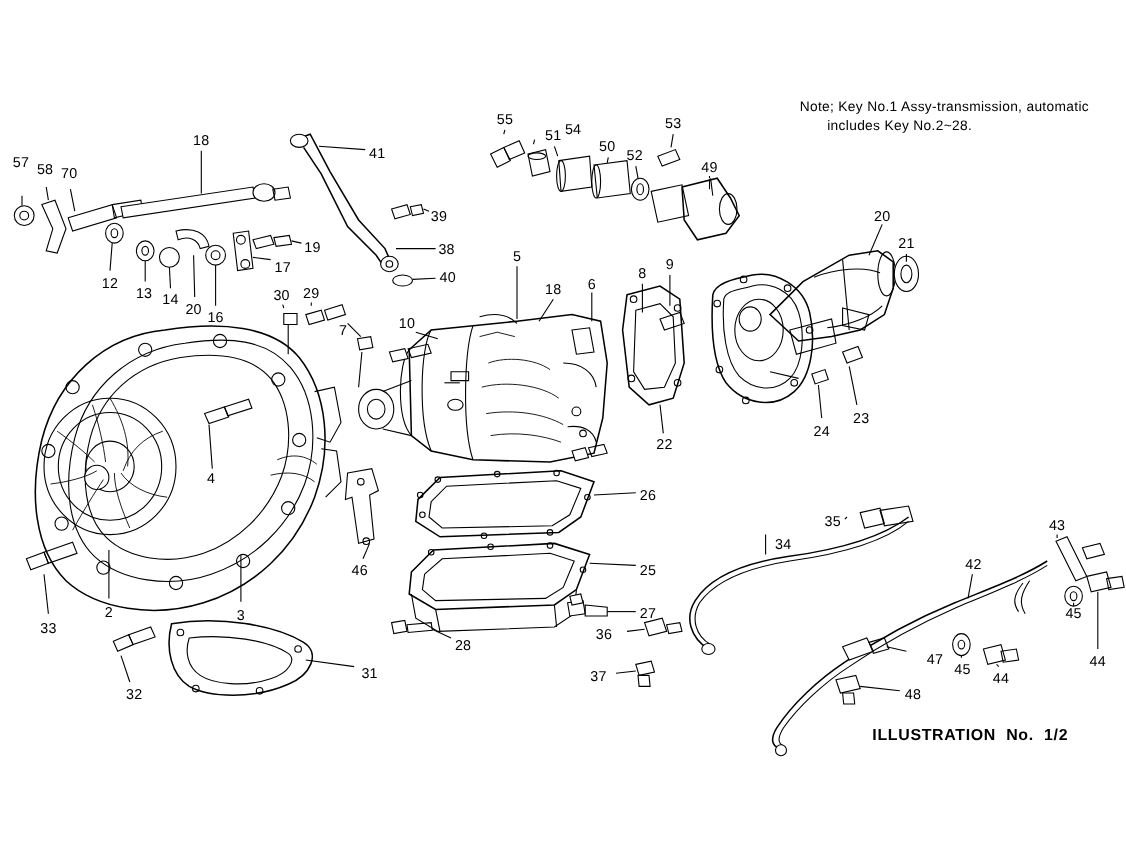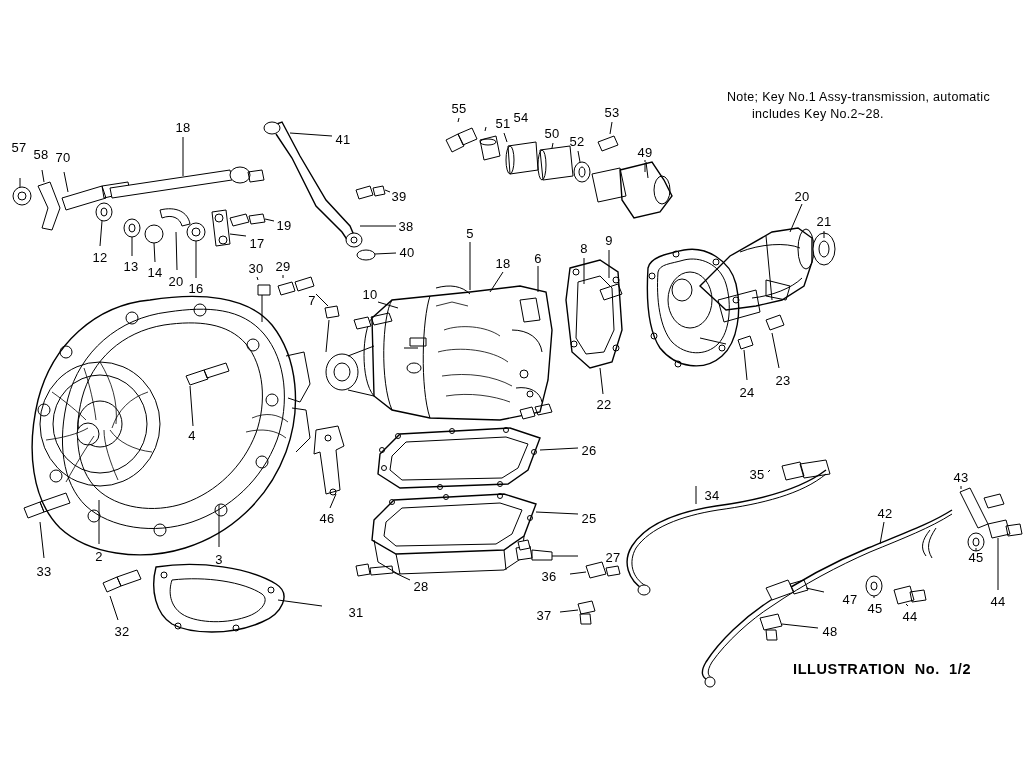--- a/index.html
+++ b/index.html
@@ -489,25 +489,25 @@
       <div class="callout" style="left: 604px; top: 404px;">22</div>
       <div class="callout" style="left: 747px; top: 392px;">24</div>
       <div class="callout" style="left: 783px; top: 380px;">23</div>
       <div class="callout" style="left: 192px; top: 435px;">4</div>
       <div class="callout" style="left: 44px; top: 571px;">33</div>
       <div class="callout" style="left: 99px; top: 556px;">2</div>
       <div class="callout" style="left: 219px; top: 559px;">3</div>
       <div class="callout" style="left: 327px; top: 518px;">46</div>
       <div class="callout" style="left: 589px; top: 450px;">26</div>
       <div class="callout" style="left: 589px; top: 518px;">25</div>
-      <div class="callout" style="left: 589px; top: 557px; margin-left: 24px;">27</div>
+      <div class="callout" style="left: 589px; top: 557px;">27</div>
       <div class="callout" style="left: 549px; top: 576px;">36</div>
       <div class="callout" style="left: 544px; top: 615px;">37</div>
       <div class="callout" style="left: 421px; top: 586px;">28</div>
-      <div class="callout" style="left: 336px; top: 612px; margin-left: 20px;">31</div>
+      <div class="callout" style="left: 336px; top: 612px;">31</div>
       <div class="callout" style="left: 122px; top: 631px;">32</div>
       <div class="callout" style="left: 696px; top: 495px; margin-left: 16px;">34</div>
       <div class="callout" style="left: 757px; top: 474px;">35</div>
       <div class="callout" style="left: 885px; top: 513px;">42</div>
       <div class="callout" style="left: 961px; top: 477px;">43</div>
       <div class="callout" style="left: 976px; top: 557px;">45</div>
       <div class="callout" style="left: 998px; top: 601px;">44</div>
       <div class="callout" style="left: 835px; top: 599px; margin-left: 15px;">47</div>
       <div class="callout" style="left: 830px; top: 631px; text-align: center;">48</div>
       <div class="callout" style="left: 875px; top: 608px;">45</div>

